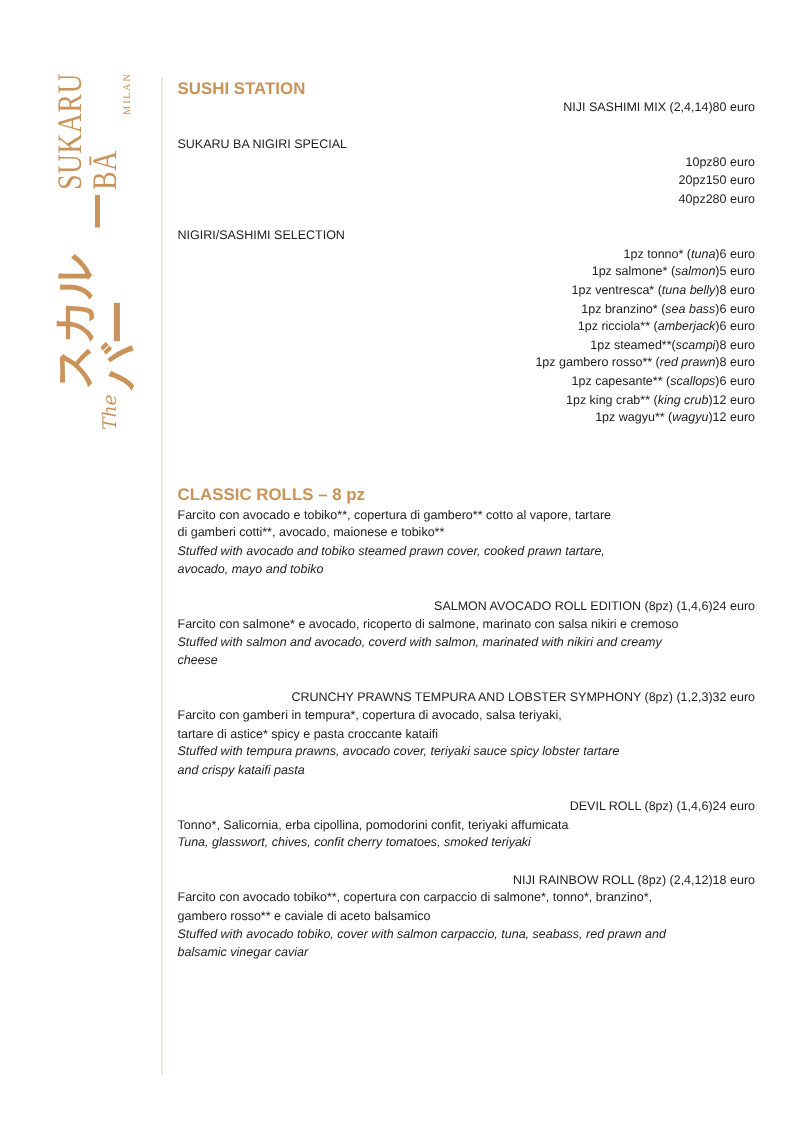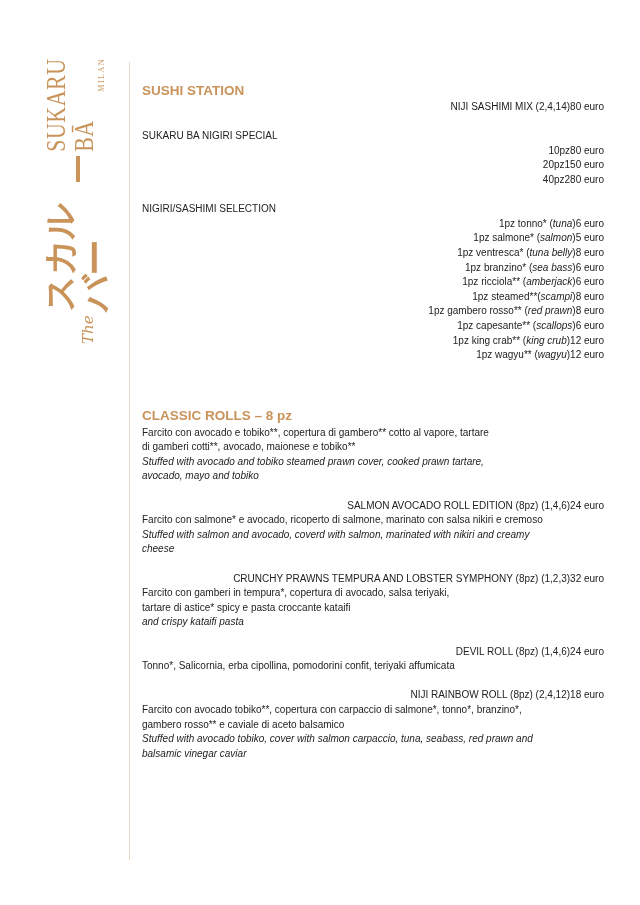--- a/index.html
+++ b/index.html
@@ -10,21 +10,21 @@
               transform-origin: 0 0; transform: translate(0px, 290px) rotate(-90deg);
               display:flex; align-items:center; color:#c9935a; }
   .logo-the { font-family:"DejaVu Serif", serif; font-style:italic; font-size:15px;
               margin-left:4px; margin-right:4px; transform: translateY(10px); }
   .logo-jp { font-family:"DejaVu Sans", sans-serif; font-size:36px; font-weight:bold; letter-spacing:-1px; line-height:1; }
   .logo-dash { display:inline-block; width:36px; height:4px; background:#c9935a; margin:0 4px 0 2px; }
   .logo-right { display:flex; flex-direction:column; align-items:flex-end; margin-top:-2px; }
   .logo-en { font-family:"Liberation Serif", serif; font-size:22px; letter-spacing:0.5px; line-height:1; transform: scaleY(1.25); }
   .logo-city { font-family:"Liberation Serif", serif; font-size:8px; letter-spacing:1.5px; margin-top:5px; }
   .divider { position:absolute; left:129px; top:62px; width:1px; height:798px; background:#ecd6c2; }
-  .content { position:absolute; left:142px; top:62px; width:462px; font-size:10px; line-height:14.6px;margin-top:20px; }
+  .content { position:absolute; left:142px; top:62px; width:462px; font-size:10px; line-height:14.6px; }
   .section-title { color:#c9935a; font-weight:bold; font-size:13.5px; line-height:18px; margin:0; }
   .row { display:flex; justify-content:flex-end; white-space:nowrap; }
   .row .price { text-align:right; }
   .line { white-space:nowrap; }
   .it { font-style:italic; }
   .blk { margin-bottom:14.6px; }
 </style>
 </head>
 <body>
 
@@ -137,28 +137,30 @@
           <div class="line it">Stuffed with salmon and avocado, coverd with salmon, marinated with nikiri and creamy</div>
           <div class="line it">cheese</div>
         </div>
         <div class="blk">
           <div class="row">
             <span>CRUNCHY PRAWNS TEMPURA AND LOBSTER SYMPHONY (8pz) (1,2,3)</span>
             <span class="price">32 euro</span>
           </div>
           <div class="line">Farcito con gamberi in tempura*, copertura di avocado, salsa teriyaki,</div>
           <div class="line">tartare di astice* spicy e pasta croccante kataifi</div>
+          <div class="line it">Stuffed with tempura prawns, avocado cover, teriyaki sauce spicy lobster tartare</div>
           <div class="line it">and crispy kataifi pasta</div>
         </div>
         <div class="blk">
           <div class="row">
             <span>DEVIL ROLL (8pz) (1,4,6)</span>
             <span class="price">24 euro</span>
           </div>
           <div class="line">Tonno*, Salicornia, erba cipollina, pomodorini confit, teriyaki affumicata</div>
+          <div class="line it">Tuna, glasswort, chives, confit cherry tomatoes, smoked teriyaki</div>
         </div>
         <div class="blk">
           <div class="row">
             <span>NIJI RAINBOW ROLL (8pz) (2,4,12)</span>
             <span class="price">18 euro</span>
           </div>
           <div class="line">Farcito con avocado tobiko**, copertura con carpaccio di salmone*, tonno*, branzino*,</div>
           <div class="line">gambero rosso** e caviale di aceto balsamico</div>
           <div class="line it">Stuffed with avocado tobiko, cover with salmon carpaccio, tuna, seabass, red prawn and</div>
           <div class="line it">balsamic vinegar caviar</div>

